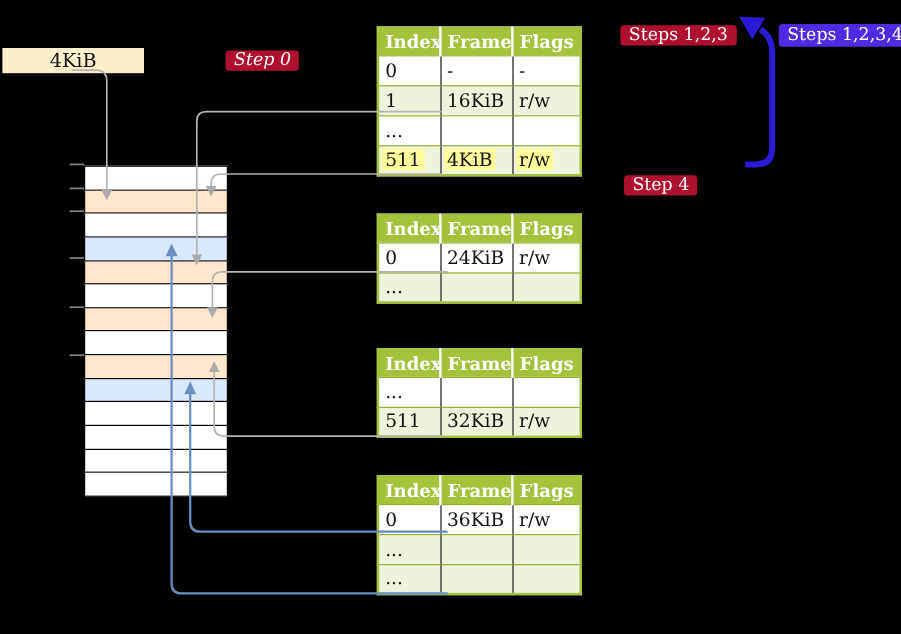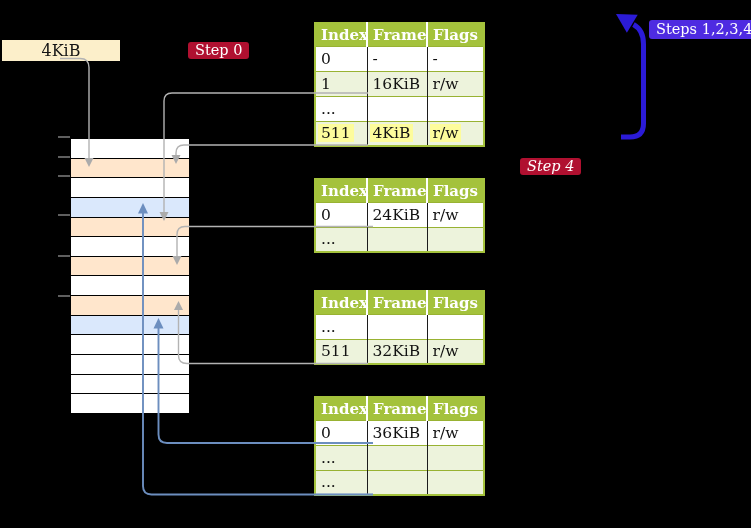--- a/index.html
+++ b/index.html
@@ -8,24 +8,24 @@
   *{box-sizing:border-box;}
 
   
   .cream-label{position:absolute;left:2px;top:40px;width:118px;height:21px;background:#fcefca;
     color:#141414;font-size:16px;line-height:21px;text-align:center;}
 
   
   .badge{position:absolute;color:#fff;font-size:14.5px;line-height:17px;padding:0 7px;border-radius:3px;white-space:nowrap;}
   .badge.crimson{background:#b01030;}
   .badge.blueviolet{background:#4e2be1;}
-  .badge-step0{left:188px;top:42px;}
+  .badge-step0{left:188px;top:42px;font-style:italic;}
   .badge-steps123{left:517px;top:21px;}
   .badge-steps1234{left:649px;top:20px;line-height:19px;}
-  .badge-step4{left:520px;top:158px;font-style:italic;}
+  .badge-step4{left:520px;top:146px;}
 
   
   .memcol{position:absolute;left:70px;top:138px;width:120px;height:276px;display:flex;flex-direction:column;}
   .mrow{flex:1;border-left:1px solid #000;border-right:1px solid #000;border-bottom:1px solid #000;background:#fff;}
   .mrow:first-child{border-top:1px solid #000;}
   .mrow.peach{background:#ffe6cc;}
   .mrow.blue{background:#dae8fc;}
 
   
   table.pt{position:absolute;left:314px;border-collapse:collapse;table-layout:fixed;width:169px;
@@ -44,20 +44,21 @@
   svg.overlay{position:absolute;left:0;top:0;pointer-events:none;}
 </style>
 </head>
 <body>
 
 <div class="stage">
 
   <div class="cream-label">4KiB</div>
 
   <div class="badge crimson badge-step0">Step 0</div>
+  <div class="badge crimson badge-steps123">Steps 1,2,3</div>
   <div class="badge blueviolet badge-steps1234">Steps 1,2,3,4</div>
   <div class="badge crimson badge-step4">Step 4</div>
 
   <div class="memcol">
     <div class="mrow"></div>
     <div class="mrow peach"></div>
     <div class="mrow"></div>
     <div class="mrow blue"></div>
     <div class="mrow peach"></div>
     <div class="mrow"></div>

